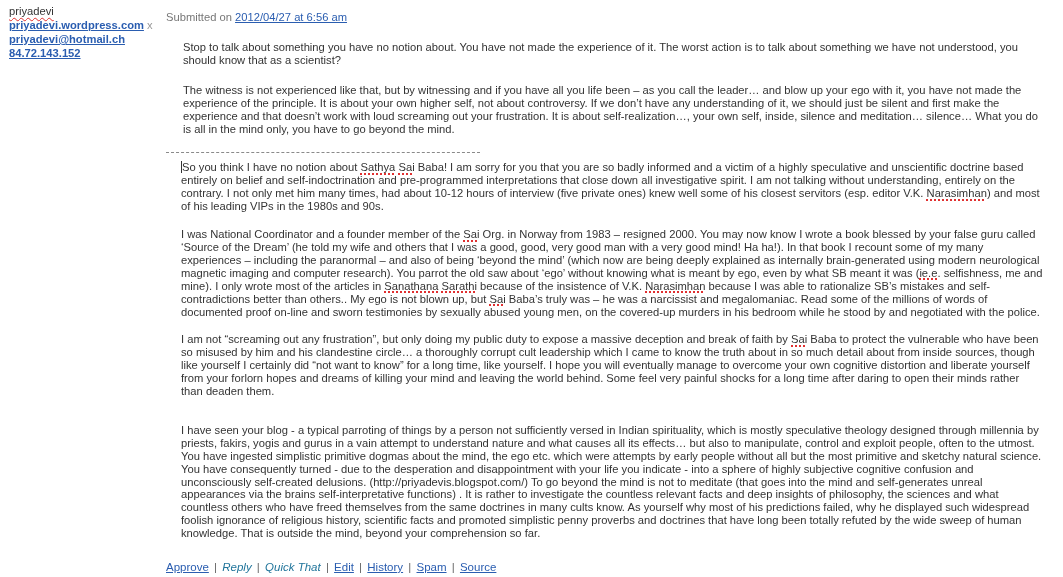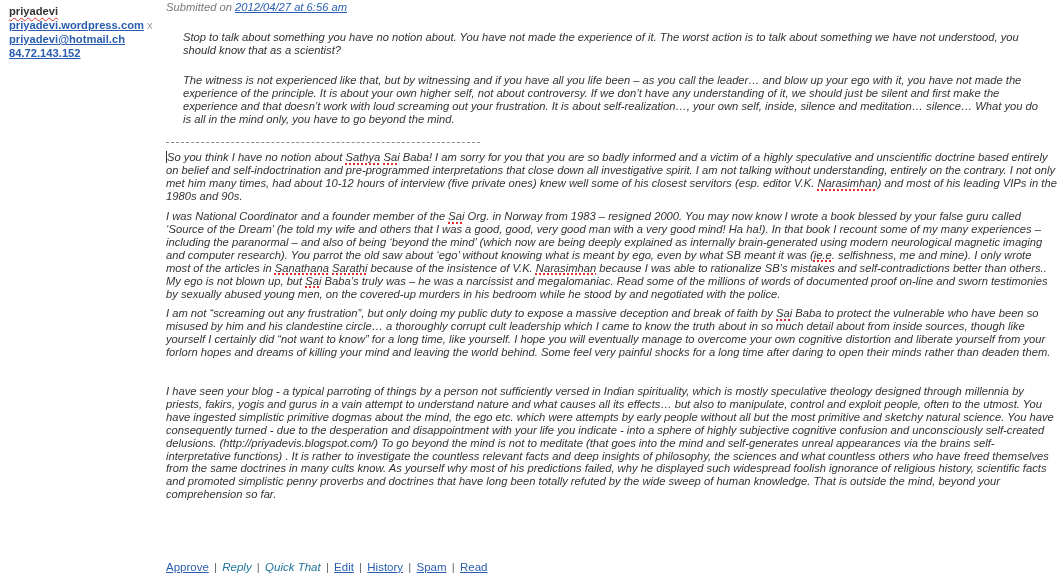--- a/index.html
+++ b/index.html
@@ -19,43 +19,42 @@
     a { color: #21759b; }
     .author-col {
       position: absolute;
       left: 9px;
       top: 4px;
       width: 150px;
       line-height: 14px;
       font-size: 11.2px;
     }
     .author-name {
-      font-weight: bold;
+      font-weight: normal;
       color: #333333;
       text-decoration: underline wavy #e03030;
       text-decoration-thickness: 1px;
       text-underline-offset: 2px;
     }
     .author-col a {
       color: #2a5db0;
       text-decoration: underline;
       display: inline-block;
       font-weight: bold;
     }
     .remove-x {
       color: #999999;
       margin-left: 3px;
     }
     .content-col {
       position: absolute;
       left: 166px;
-      top: 1px;
+      top: 11px;
       width: 892px;
       line-height: 12.9px;
-      font-style: italic;
     }
     .submitted {
       color: #777777;
       line-height: 13px;
     }
     .submitted a {
       color: #2a5db0;
       text-decoration: underline;
     }
     .para {
@@ -69,21 +68,21 @@
       border-top: 1px dashed #8a8a8a;
       height: 0;
     }
     .reply-head {
       margin-top: 9px;
       font-size: 11.8px;
       color: #333333;
       letter-spacing: 0.1px;
     }
     .reply-p {
-      margin: 0;
+      margin: 15px;
       margin-top: 7px;
       line-height: 12.9px;
       color: #333333;
     }
     .reply-p.first { margin-top: 8px; }
     .reply-p.gap { margin-top: 26px; }
     .spell {
       text-decoration: underline dotted #e03030;
       text-decoration-thickness: 1.5px;
       text-underline-offset: 2px;
@@ -151,14 +150,14 @@
   <a href="#" class="plain">Reply</a>
   <span class="sep">|</span>
   <a href="#" class="plain">Quick That</a>
   <span class="sep">|</span>
   <a href="#" class="ul">Edit</a>
   <span class="sep">|</span>
   <a href="#" class="ul">History</a>
   <span class="sep">|</span>
   <a href="#" class="ul">Spam</a>
   <span class="sep">|</span>
-  <a href="#" class="ul">Read</a>
+  <a href="#" class="ul">Source</a>
 </div>
 
 </body></html>

